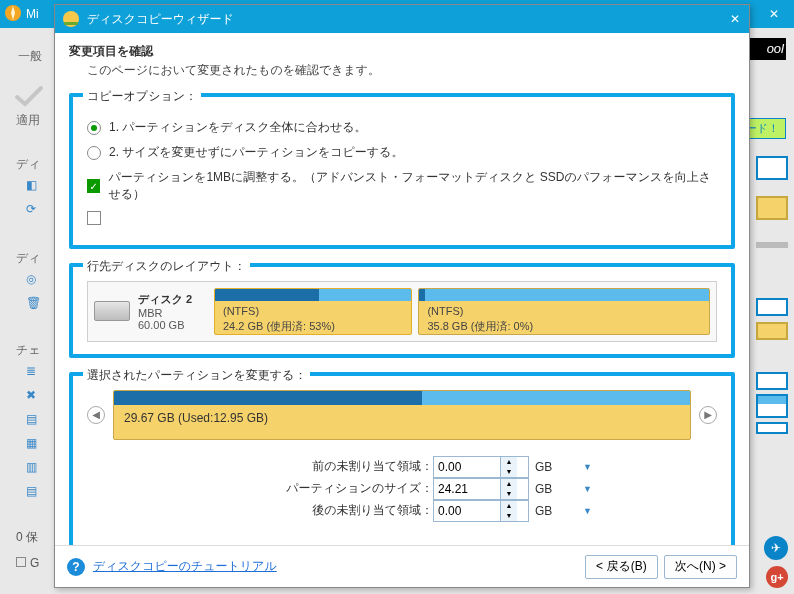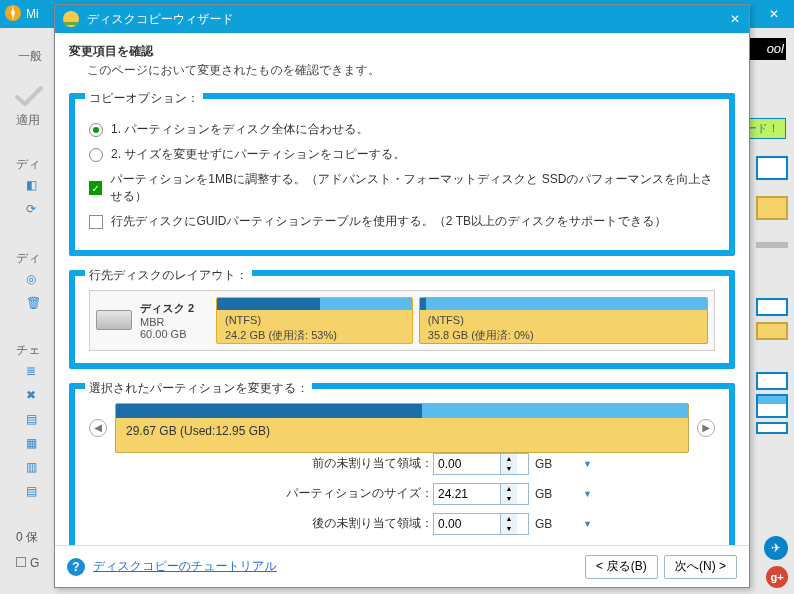--- a/index.html
+++ b/index.html
@@ -25,21 +25,21 @@
 .dlg{position:absolute;top:4px;left:54px;width:696px;height:584px;background:#fff;border:1px solid #888;box-shadow:2px 2px 6px rgba(0,0,0,.25)}
 .dlg-title{height:28px;background:#0ea0d8;color:#fff;display:flex;align-items:center;padding-left:6px}
 .dlg-title .ico{width:20px;height:20px;display:flex;align-items:center;justify-content:center}
 .dlg-title .t{margin-left:6px;font-size:12px}
 .dlg-title .close{margin-left:auto;width:28px;height:28px;display:flex;align-items:center;justify-content:center}
 .dlg-body{padding:10px 14px 0 14px}
 .confirm-head{font-weight:bold;font-size:12px}
 .confirm-sub{margin-left:18px;margin-top:2px;color:#444}
 
 
-.group{border:6px solid #0ea5e9;border-radius:2px;margin-top:14px;padding:14px 14px 12px 14px;position:relative}
+.group{border:4px solid #0ea5e9;border-radius:2px;margin-top:14px;padding:14px 14px 12px 14px;position:relative}
 .group>.legend{position:absolute;top:-9px;left:10px;background:#fff;padding:0 4px;font-size:12px;color:#333}
 
 .opt-row{display:flex;align-items:center;gap:8px;margin:8px 0;color:#333}
 .radio,.check{width:14px;height:14px;border:1px solid #888;display:inline-flex;align-items:center;justify-content:center;background:#fff}
 .radio{border-radius:50%}
 .radio.sel::after{content:'';width:6px;height:6px;background:#0a9a00;border-radius:50%}
 .check.sel{background:#0a9a00;border-color:#0a9a00;color:#fff;font-size:10px}
 .check.sel::after{content:'✓'}
 
 
@@ -58,21 +58,21 @@
 .part .lbl .fs{color:#444}
 
 
 .sel-area{display:flex;align-items:center;gap:8px}
 .arrow-btn{width:18px;height:18px;border-radius:50%;border:1px solid #a9a9a9;display:flex;align-items:center;justify-content:center;background:#fff;color:#777;font-size:10px}
 .sel-part{flex:1;height:50px;border:1px solid #c9a646;background:#f6d26b;border-radius:2px;overflow:hidden}
 .sel-part .topbar{height:14px;display:flex}
 .sel-part .lbl{font-size:12px;color:#333;padding:6px 10px}
 
 
-.size-grid{display:grid;grid-template-columns:230px 96px 48px 24px;row-gap:8px;justify-content:center;align-items:center}
+.size-grid{margin-top:16px;display:grid;grid-template-columns:230px 96px 48px 24px;justify-content:center;align-items:center}
 .size-lbl{font-size:12px;color:#333;text-align:right}
 .spin{display:flex;align-items:center;border:1px solid #9bb8d3;height:22px;background:#fff}
 .spin input{border:none;width:66px;padding:0 4px;font-size:12px;outline:none}
 .spin .btns{display:flex;flex-direction:column;border-left:1px solid #9bb8d3}
 .spin .sb{width:16px;height:10px;border:none;background:#eaf2fa;font-size:7px;line-height:7px;padding:0}
 .unit{display:flex;align-items:center;gap:6px;padding-left:6px}
 .unit .dd{color:#3a88c8;font-size:9px}
 
 
 .dlg-foot{position:absolute;left:0;right:0;bottom:0;height:42px;border-top:1px solid #dcdcdc;display:flex;align-items:center;padding:0 12px;background:#fff}
@@ -164,21 +164,20 @@
       <div class="opt-row">
         <span class="radio"></span>
         <span>2. サイズを変更せずにパーティションをコピーする。</span>
       </div>
       <div class="opt-row">
         <span class="check sel"></span>
         <span>パーティションを1MBに調整する。（アドバンスト・フォーマットディスクと SSDのパフォーマンスを向上させる）</span>
       </div>
       <div class="opt-row">
         <span class="check"></span>
-        <span>行先ディスクにGUIDパーティションテーブルを使用する。（2 TB以上のディスクをサポートできる）</span>
       </div>
     </div>
 
     <div class="group">
       <div class="legend">行先ディスクのレイアウト：</div>
       <div class="disk-layout">
         <div class="disk-info">
           <div class="disk-icon"></div>
           <div class="disk-text">
             <div class="dname">ディスク 2</div>

